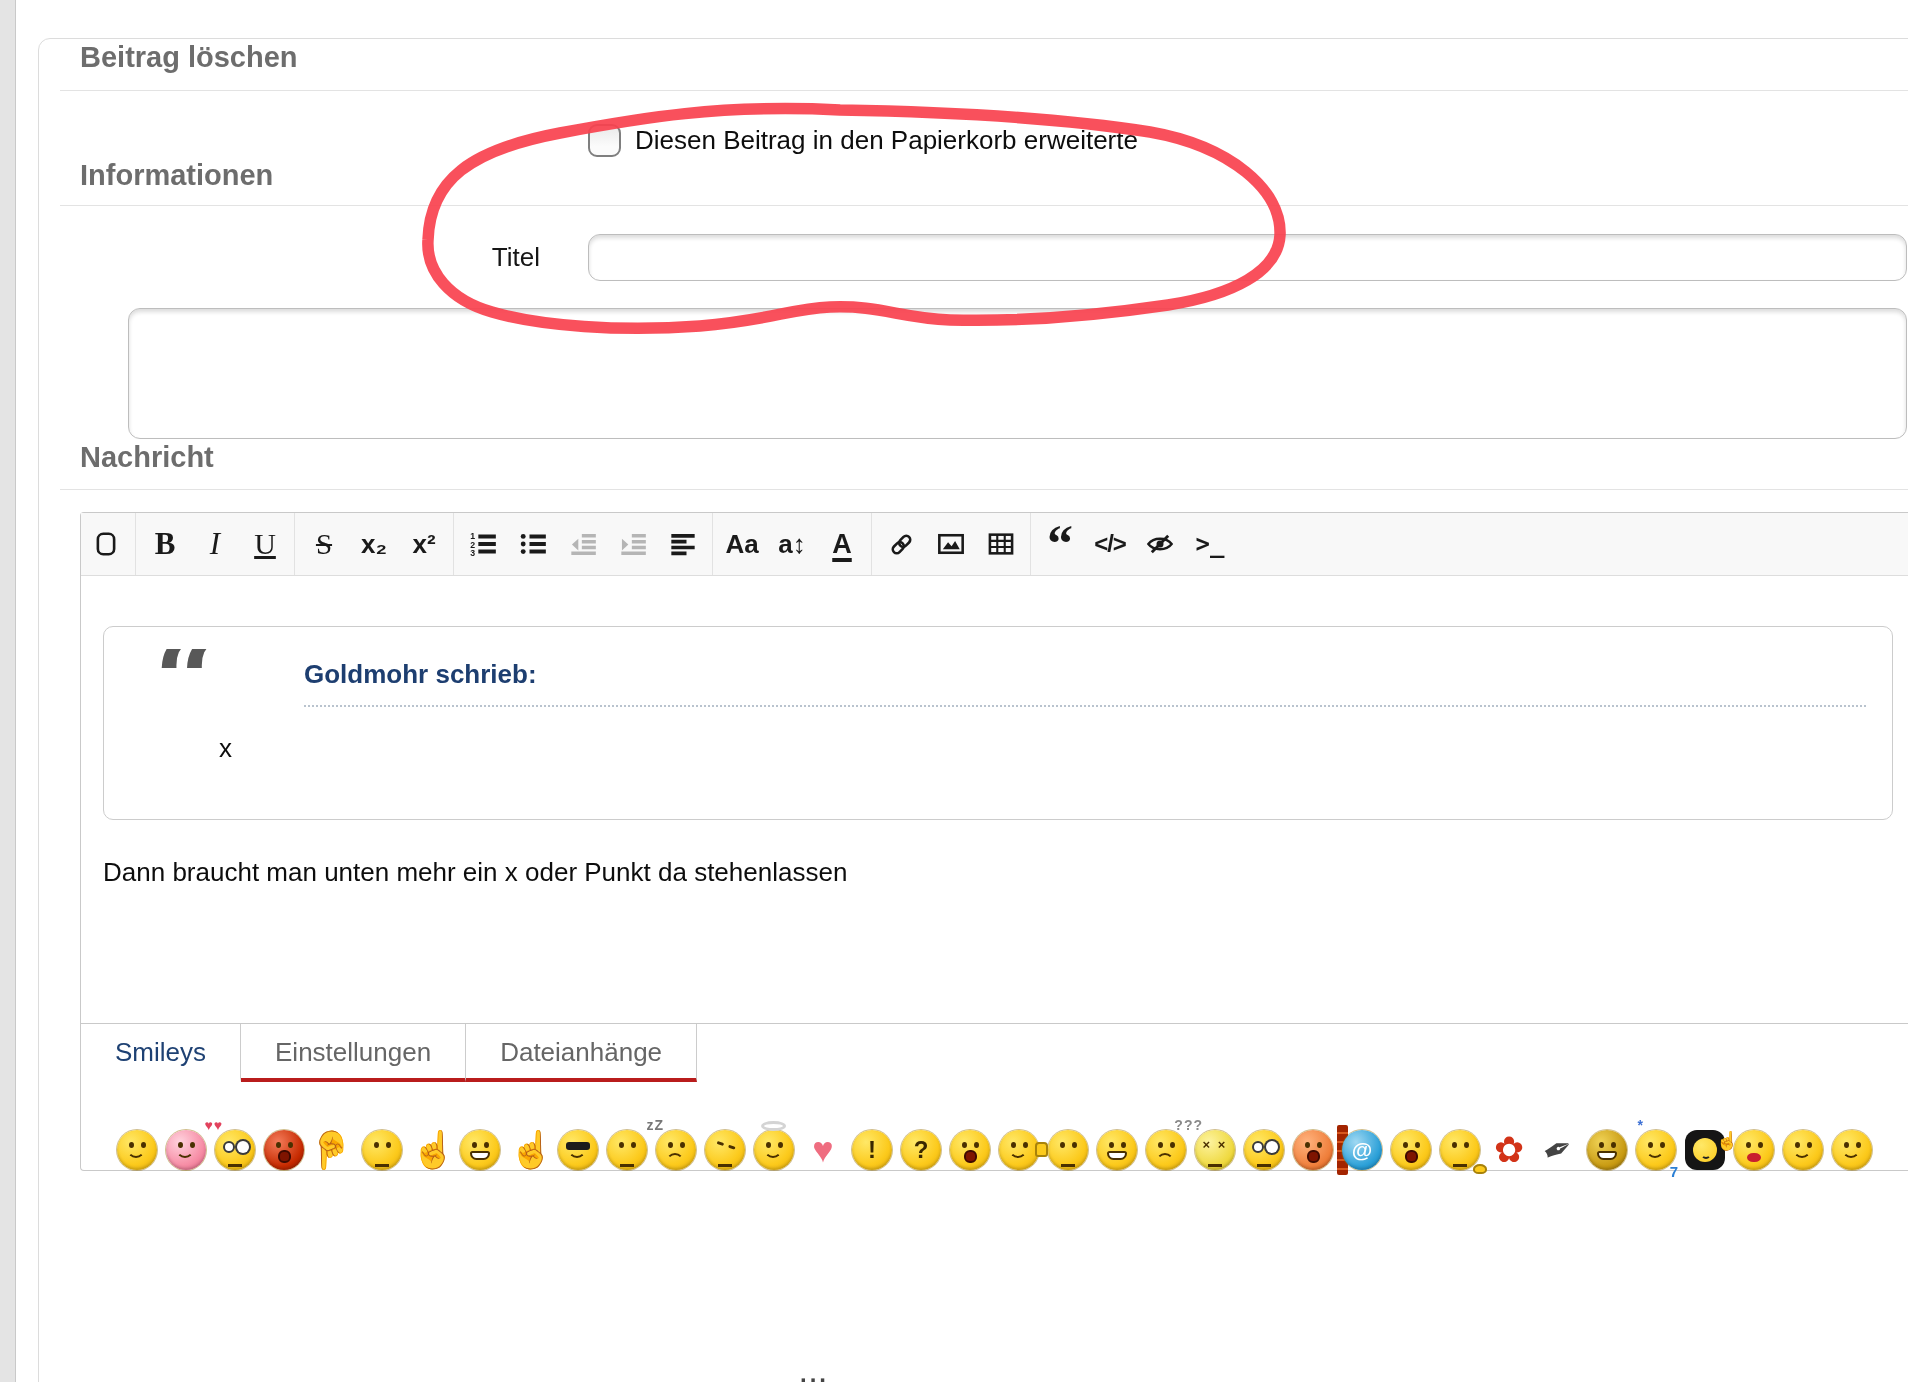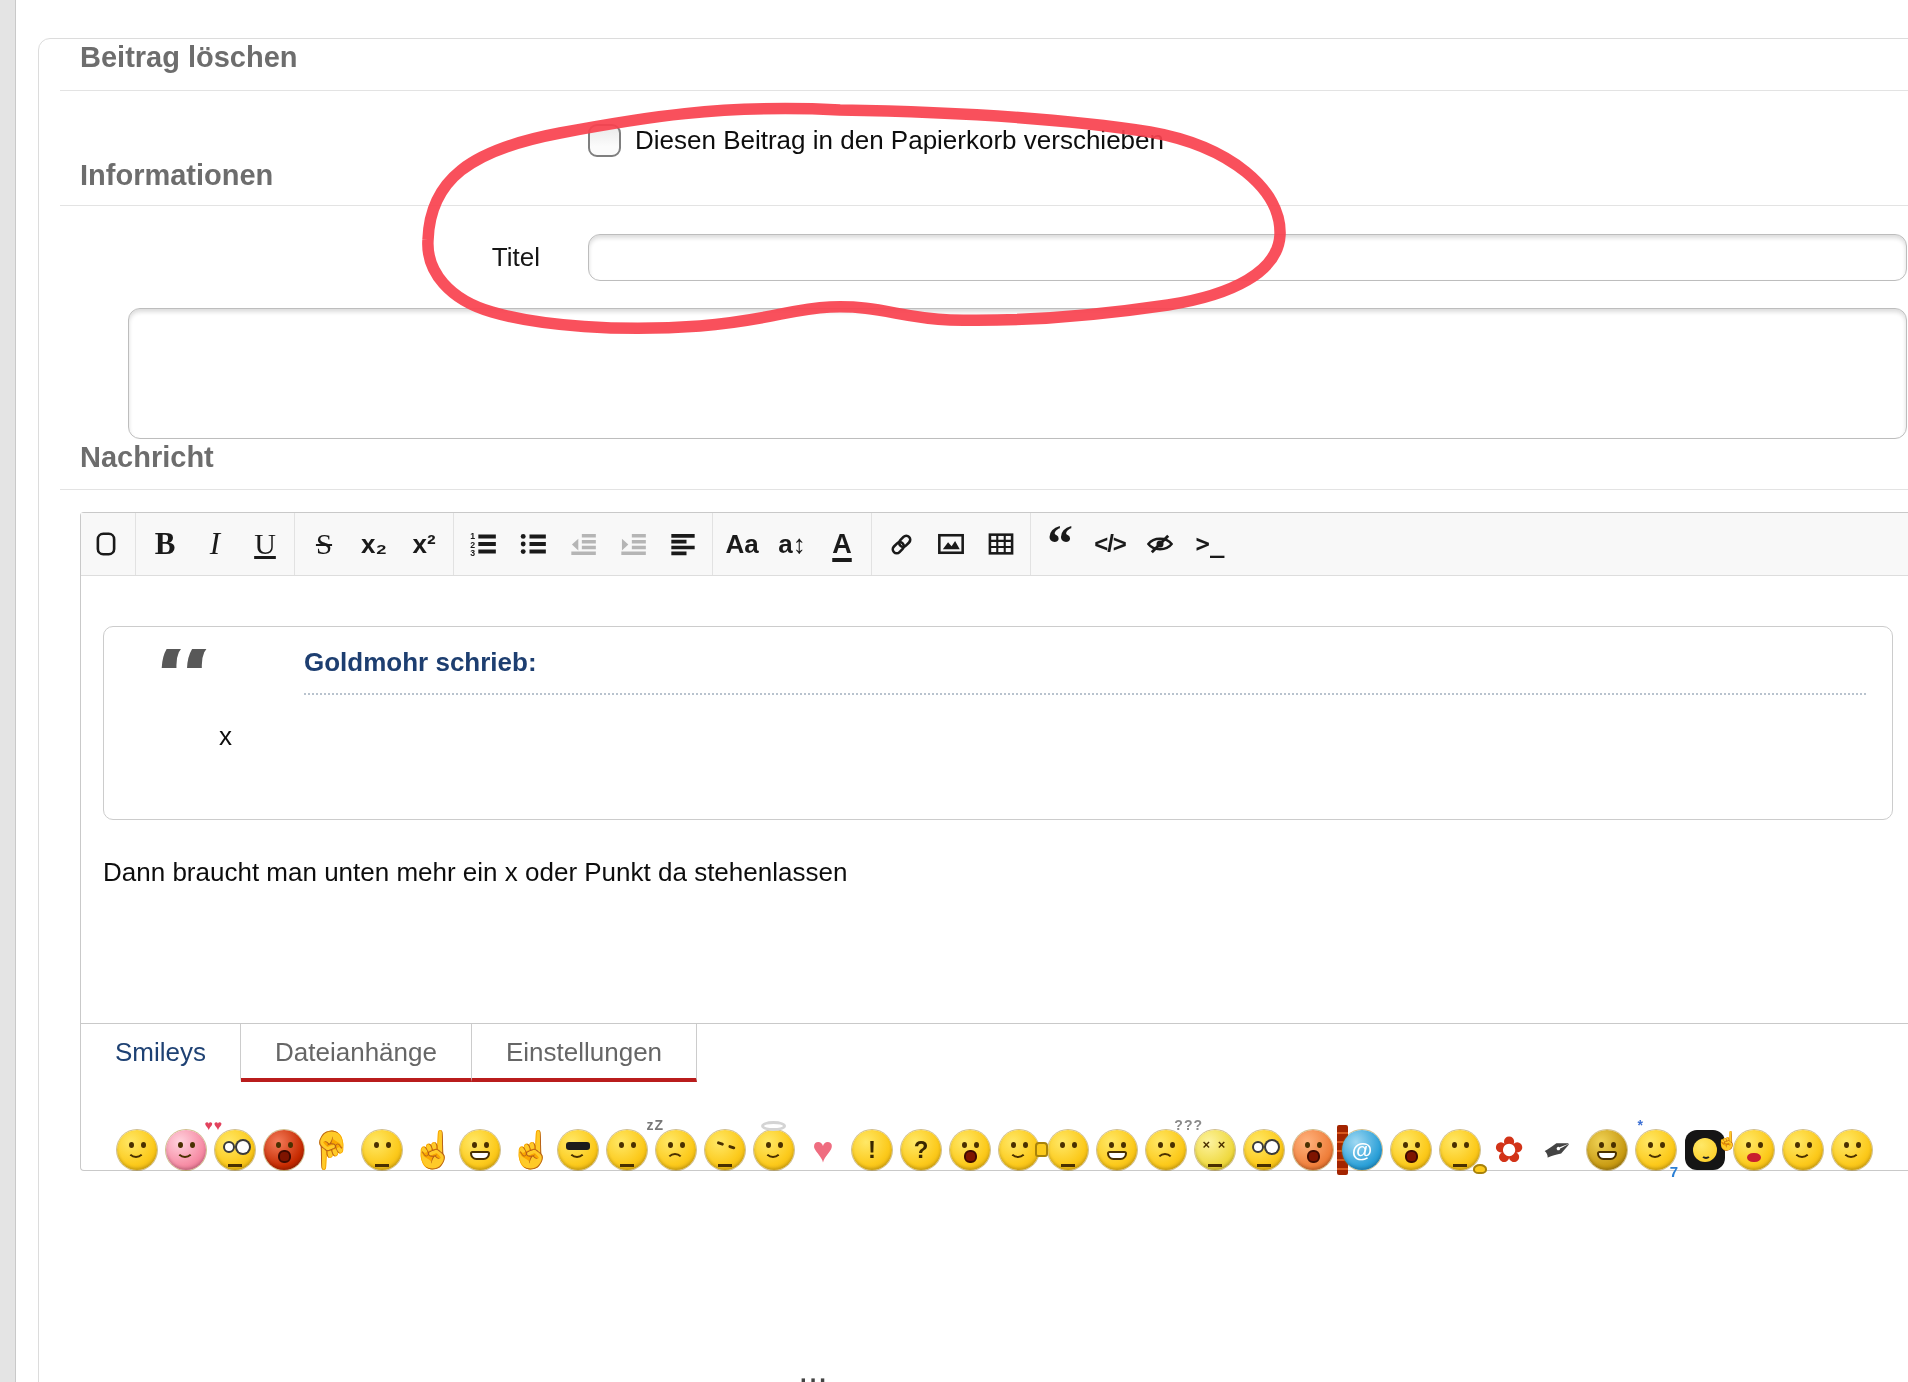--- a/index.html
+++ b/index.html
@@ -50,21 +50,21 @@
   .st-quote{font-family:"Liberation Serif",serif;font-weight:700;font-size:52px;line-height:20px;padding-top:22px;overflow:hidden;height:40px;}
   .st-code{font-weight:700;font-size:24px;letter-spacing:-1px;}
   .st-term{font-family:"DejaVu Sans Mono",monospace;font-weight:700;font-size:24px;}
 
   .editor-content{height:447px;overflow:hidden;position:relative;background:#fff;cursor:text;}
   .quote{margin:50px 30px 0 22px;border:1px solid #ccc;border-radius:10px;min-height:154px;position:relative;
     padding:20px 26px 18px 60px;}
   .q-glyph{position:absolute;left:50px;top:22px;font-family:"DejaVu Serif",serif;font-weight:700;font-size:112px;
     line-height:62px;height:62px;overflow:hidden;color:#585858;}
   .q-head{margin-left:140px;color:#1d3e70;font-weight:700;font-size:26px;padding-bottom:15px;
-    border-bottom:2px dotted #b9c3ce;}
+    border-bottom:2px dotted #b9c3ce;margin-top:12px;}
   .q-body{margin:26px 0 0 55px;font-size:26px;color:#0d0d0d;}
   .msg-p{margin:36px 30px 0 22px;font-size:26px;color:#0d0d0d;line-height:1.25;}
   .msg-p.first{margin-top:40px;}
 
   .tab-strip{border-top:1px solid #c9c9c9;height:58px;display:flex;align-items:stretch;}
   .tabs{display:flex;}
   .tab{padding:0 34px;line-height:57px;font-size:26px;color:#666;background:#fff;
     border-right:1px solid #ccc;border-bottom:4px solid #b91c1c;cursor:pointer;white-space:nowrap;}
   .tab.active{color:#1e4173;border-bottom-color:transparent;}
   .tab-filler{flex:1;}
@@ -133,21 +133,21 @@
   <div class="panel">
     <div class="panel-inner">
 
       <h2 class="sec sec1">Beitrag löschen</h2>
       <hr class="sec-hr">
 
       <div class="form-row row-check">
         <div class="lbl-col"></div>
         <div class="ctl-col">
           <div class="checkbox" role="checkbox" aria-checked="false"></div>
-          <span class="check-lbl">Diesen Beitrag in den Papierkorb verschieben</span>
+          <span class="check-lbl">Diesen Beitrag in den Papierkorb erweiterte</span>
         </div>
       </div>
 
       <h2 class="sec sec2">Informationen</h2>
       <hr class="sec-hr2">
 
       <div class="form-row row-titel">
         <div class="lbl-col">Titel</div>
         <div class="ctl-col">
           <input class="form-input" type="text" value="" style="">
@@ -279,22 +279,22 @@
             <span class="q-glyph">“</span>
             <div class="q-head">Goldmohr schrieb:</div>
             <div class="q-body">x</div>
           </div>
           <p class="msg-p">Dann braucht man unten mehr ein x oder Punkt da stehenlassen</p>
         </div>
 
         <div class="tab-strip">
           <div class="tabs">
               <div class="tab active">Smileys</div>
+              <div class="tab">Einstellungen</div>
               <div class="tab">Dateianhänge</div>
-              <div class="tab">Einstellungen</div>
             </div>
           <div class="tab-filler"></div>
         </div>
 
         <div class="smiley-area">
           <div class="smiley-row">
               <span class="sm v-smile"></span>
               <span class="sm v-smile bg-pink">
                 <i class="x-badge" style="color: rgb(226, 66, 93);">♥♥</i>
               </span>

